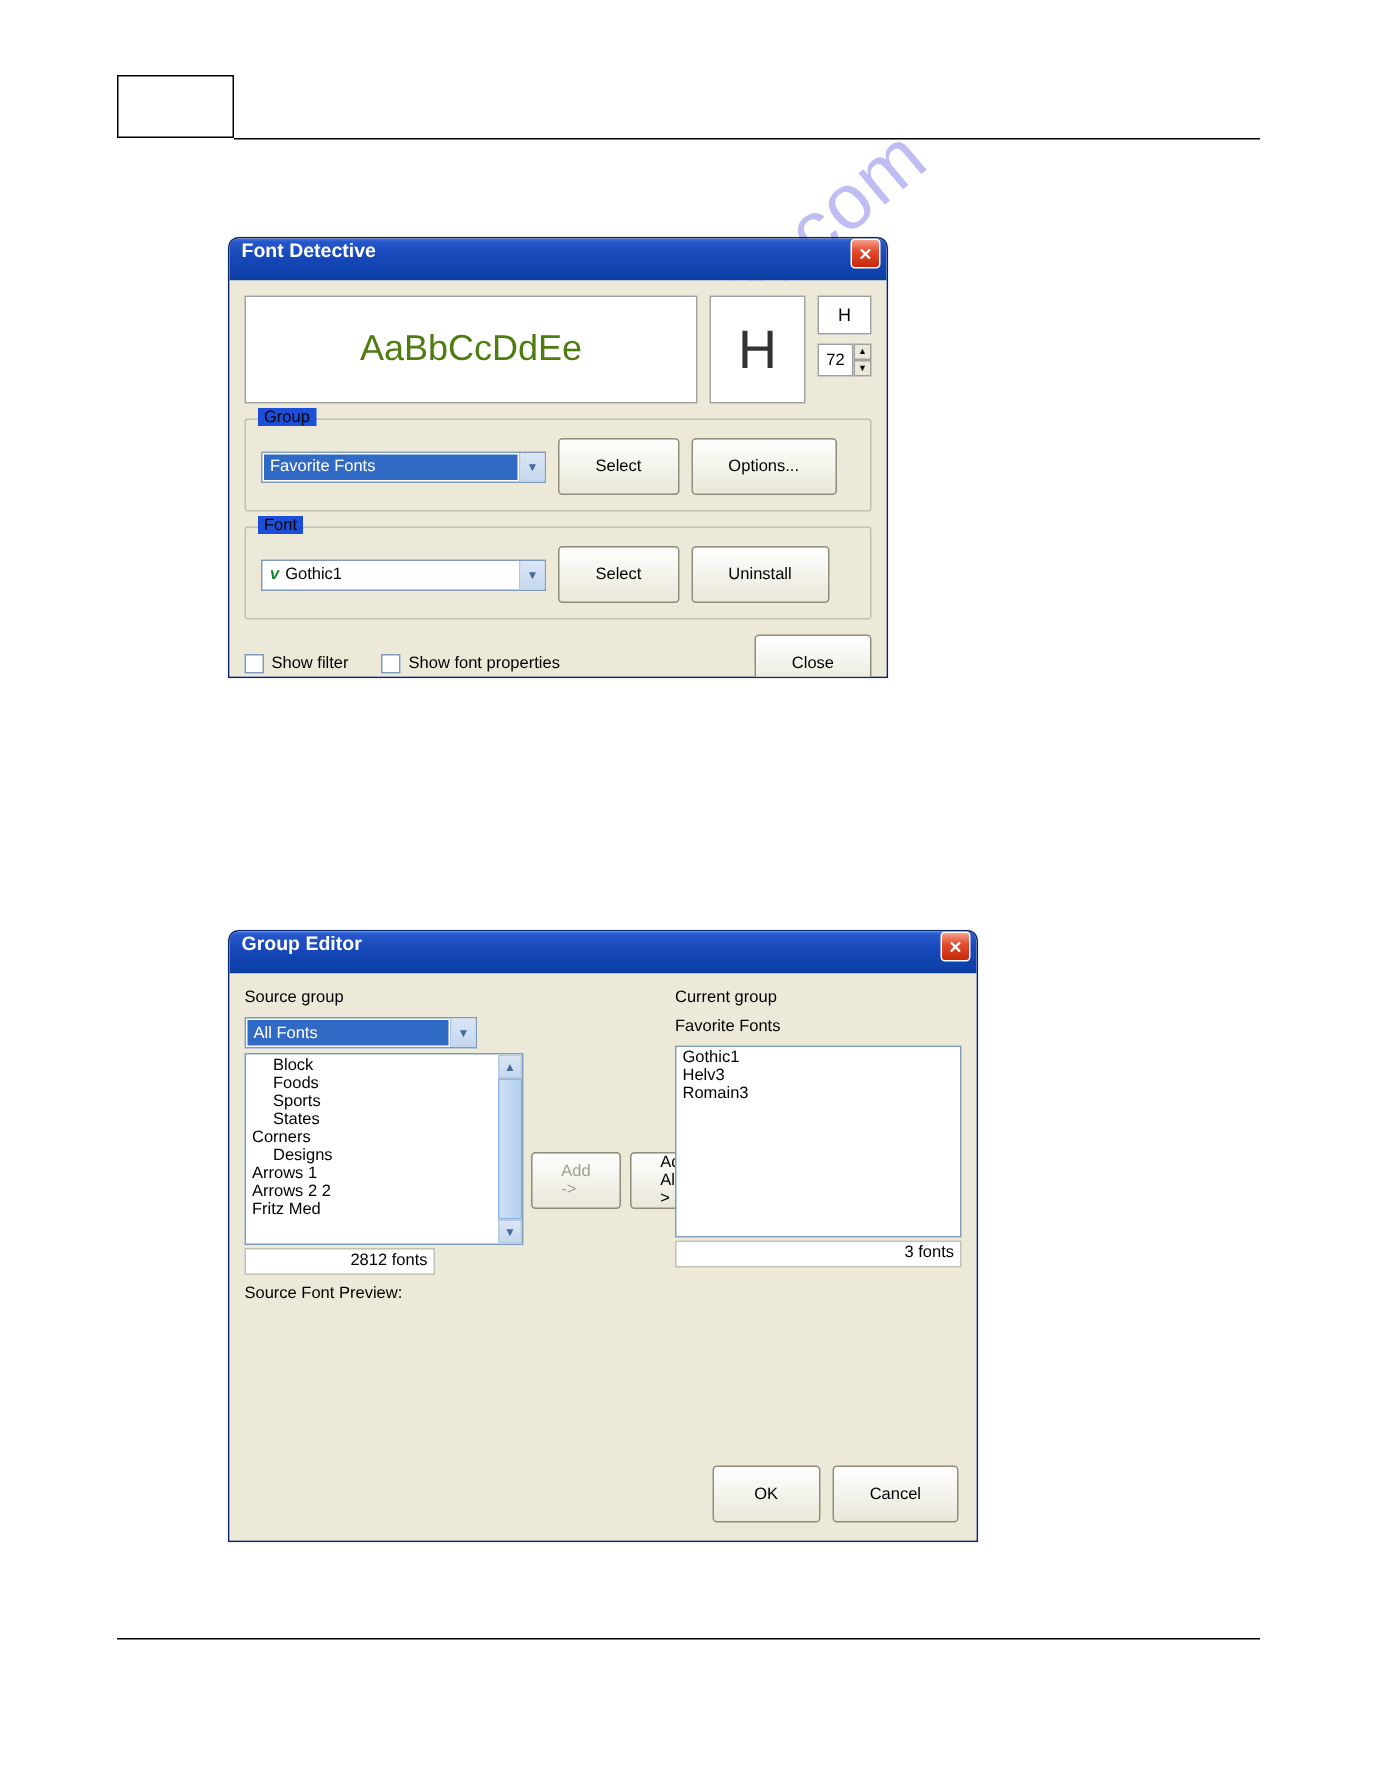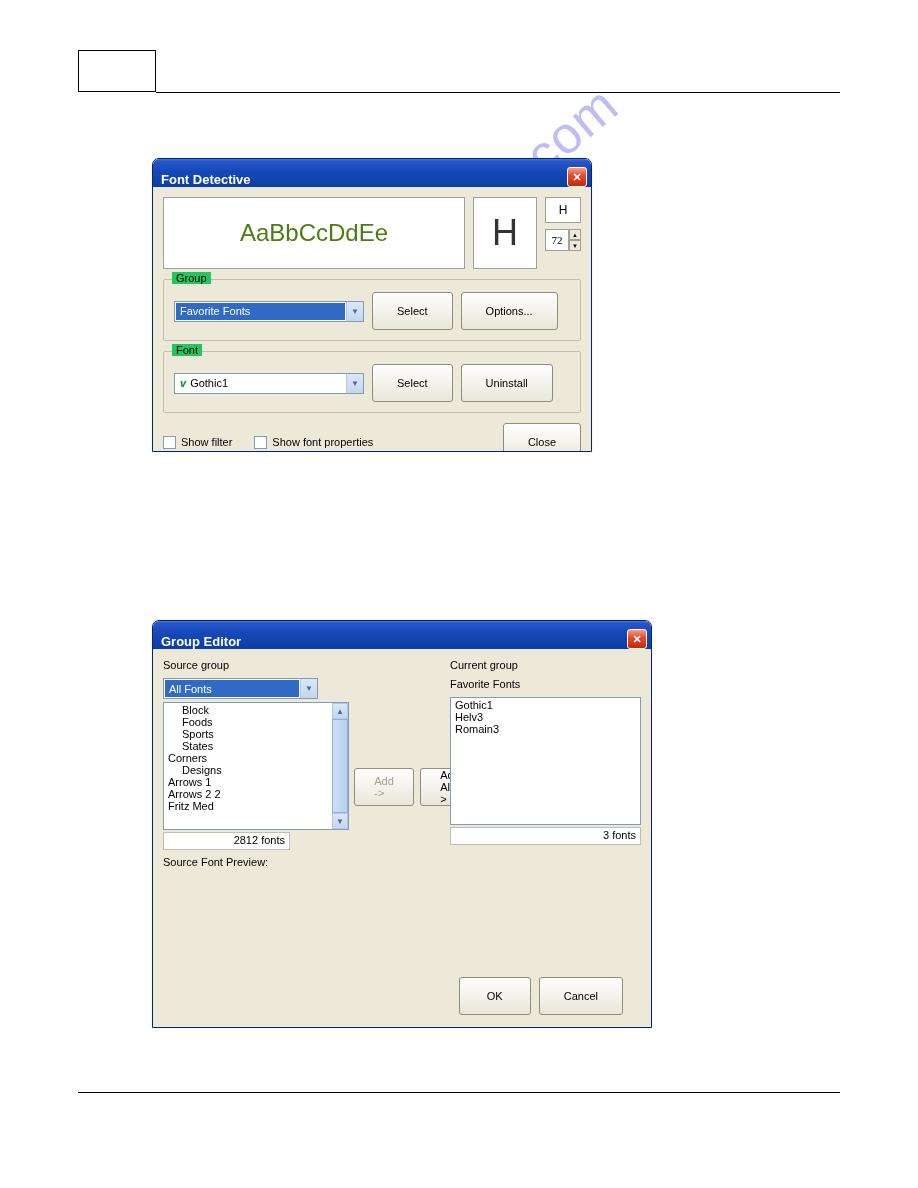--- a/index.html
+++ b/index.html
@@ -64,21 +64,21 @@
     overflow: hidden;
     box-shadow: 0 0 1px rgba(0,0,0,.3);
   }
   .xp-titlebar {
     height: 28px;
     background: linear-gradient(to bottom,#3b78e7 0%,#2756c8 8%,#1547b8 45%,#1042ac 80%,#0a3ea0 100%);
     color: #fff;
     font-weight: bold;
     font-size: 13px;
     display: flex;
-    align-items: flex-end;
+    align-items: flex-start;
     padding: 0 4px 0 8px;
     justify-content: space-between;
     font-family: "Trebuchet MS", Tahoma, sans-serif;
   }
   .xp-close {
     width: 20px;
     height: 20px;
     background: linear-gradient(to bottom,#f5a08c,#e54d2e 40%,#c5280b);
     border: 1px solid #fff;
     border-radius: 3px;
@@ -133,40 +133,39 @@
     justify-content: center;
     font-size: 12px;
   }
   .fd-spinner { height: 22px; display: flex; }
   .fd-spinner input {
     width: 24px;
     border: 1px solid #a0a0a0;
     font-size: 11px;
     text-align: center;
     padding: 0;
-    font-family: Liberation Serif, serif;
   }
   .fd-spinner .spin-btns { width: 12px; display:flex; flex-direction:column; }
   .fd-spinner .spin-btn {
     flex:1; background:#ece9d8; border:1px solid #a0a0a0; font-size:6px;
     display:flex;align-items:center;justify-content:center;cursor:pointer;
   }
 
   .xp-groupbox {
     border: 1px solid #c0c0b0;
     border-radius: 2px;
     padding: 12px 10px 10px 10px;
     position: relative;
     margin-bottom: 10px;
   }
   .xp-groupbox-title {
     position: absolute;
     top: -8px;
     left: 8px;
-    background: #22c55e;
+    background: #1d4ed8;
     padding: 0 4px;
     font-size: 11px;
   }
   .xp-row { display: flex; gap: 8px; align-items: center; }
   .xp-dropdown {
     height: 21px;
     background: #fff;
     border: 1px solid #7f9db9;
     display: flex;
     align-items: center;
@@ -263,21 +262,21 @@
     border: 1px solid #c0c0b0;
     height: 18px;
     font-size: 11px;
     text-align: right;
     padding: 1px 4px;
     margin-top: 2px;
   }
   .ge-mid-btn { width: 60px; min-width:60px; }
   .ge-bottom-btns {
     position: absolute;
-    right: 28px;
+    right: 12px;
     bottom: 12px;
     display: flex;
     gap: 8px;
   }
   .font-icon { color:#0a8a2a; font-weight:bold; margin-right:4px; font-style:italic;}
 </style>
 </head>
 <body>
 
 <div class="page-frame">

